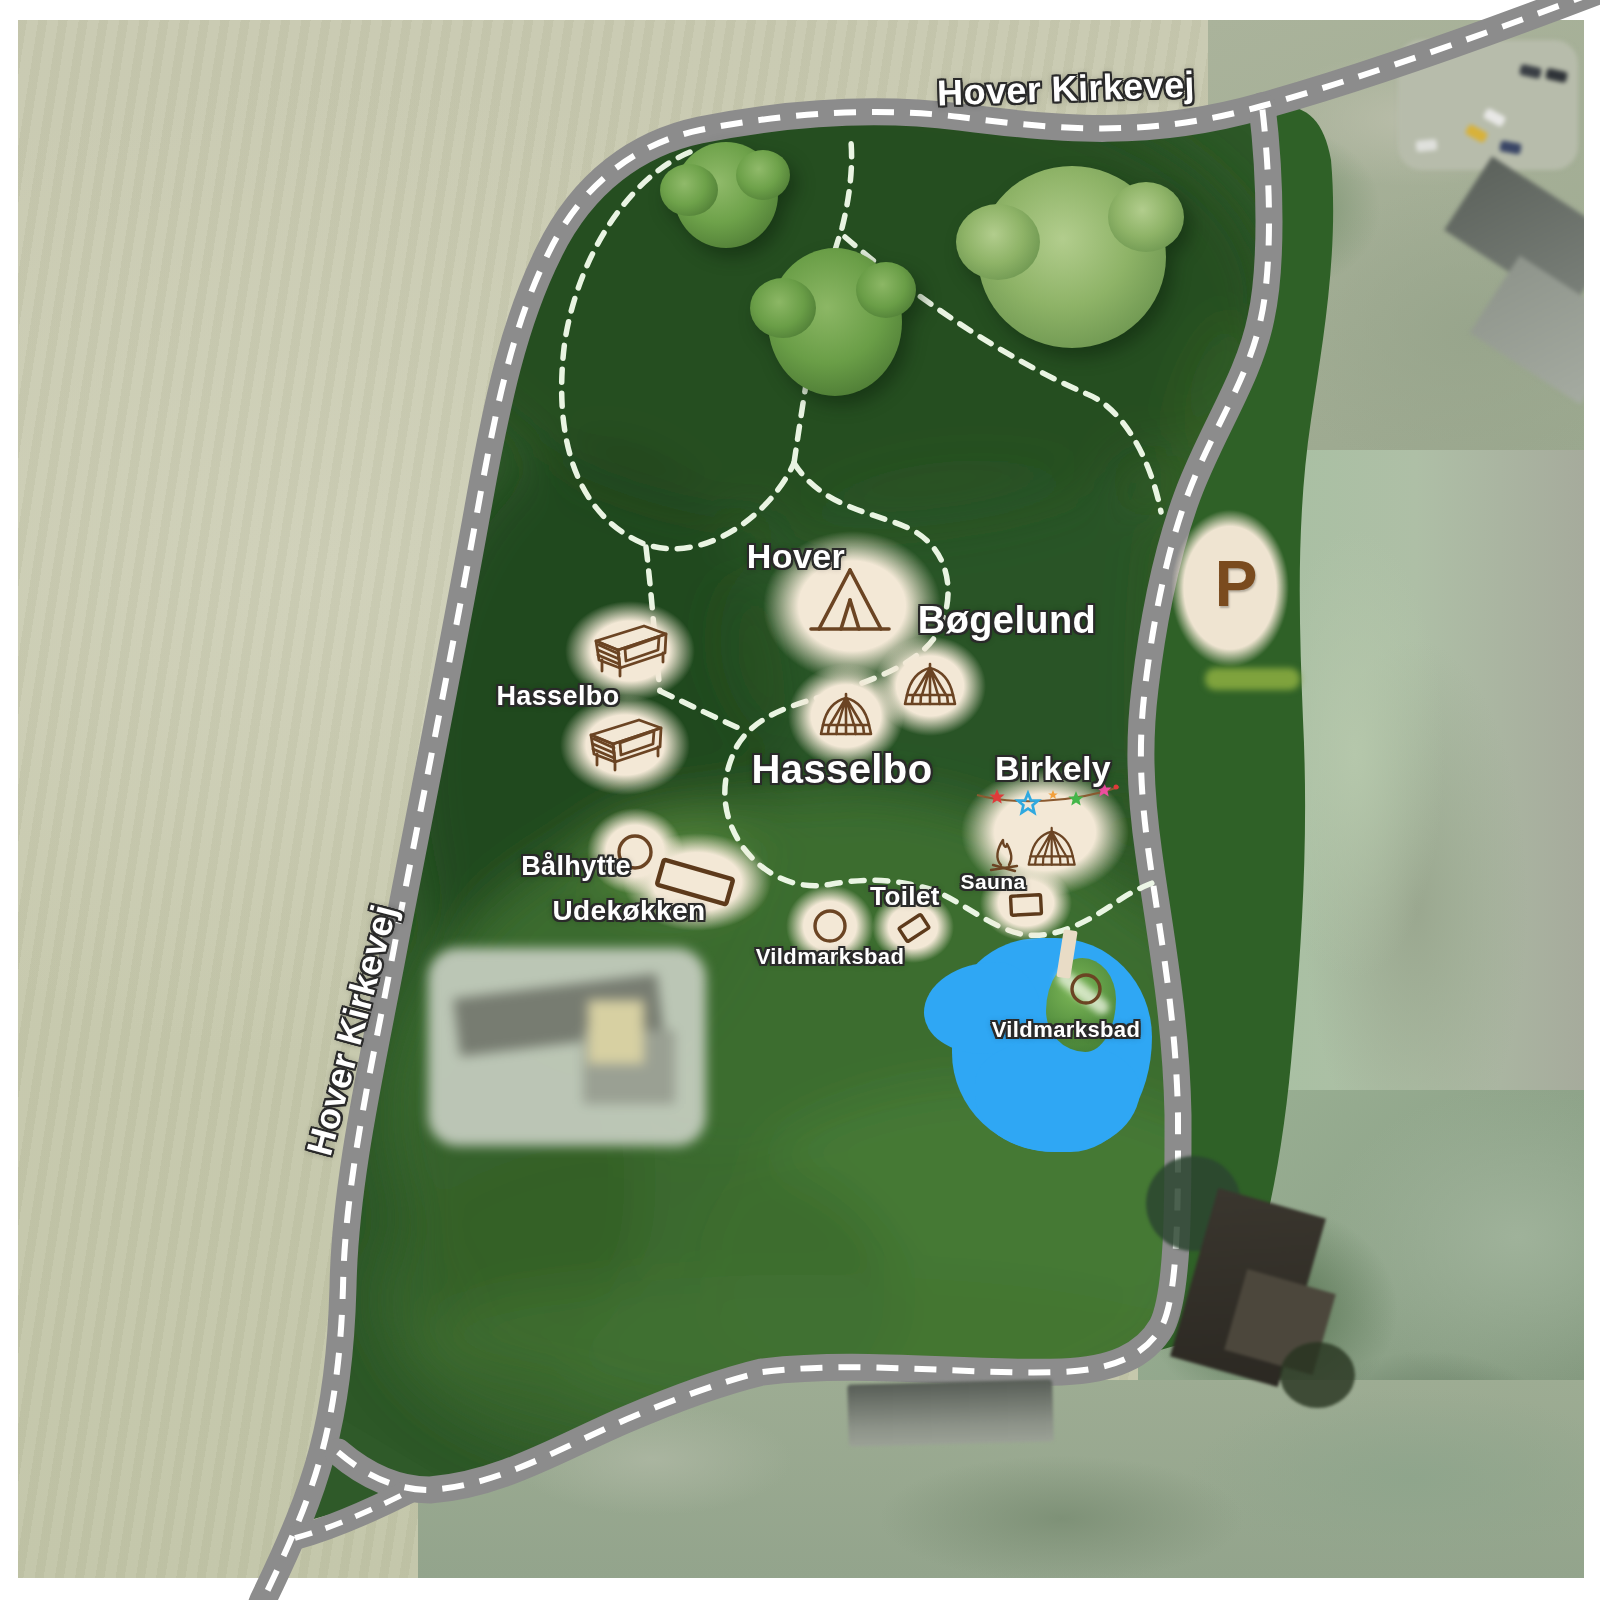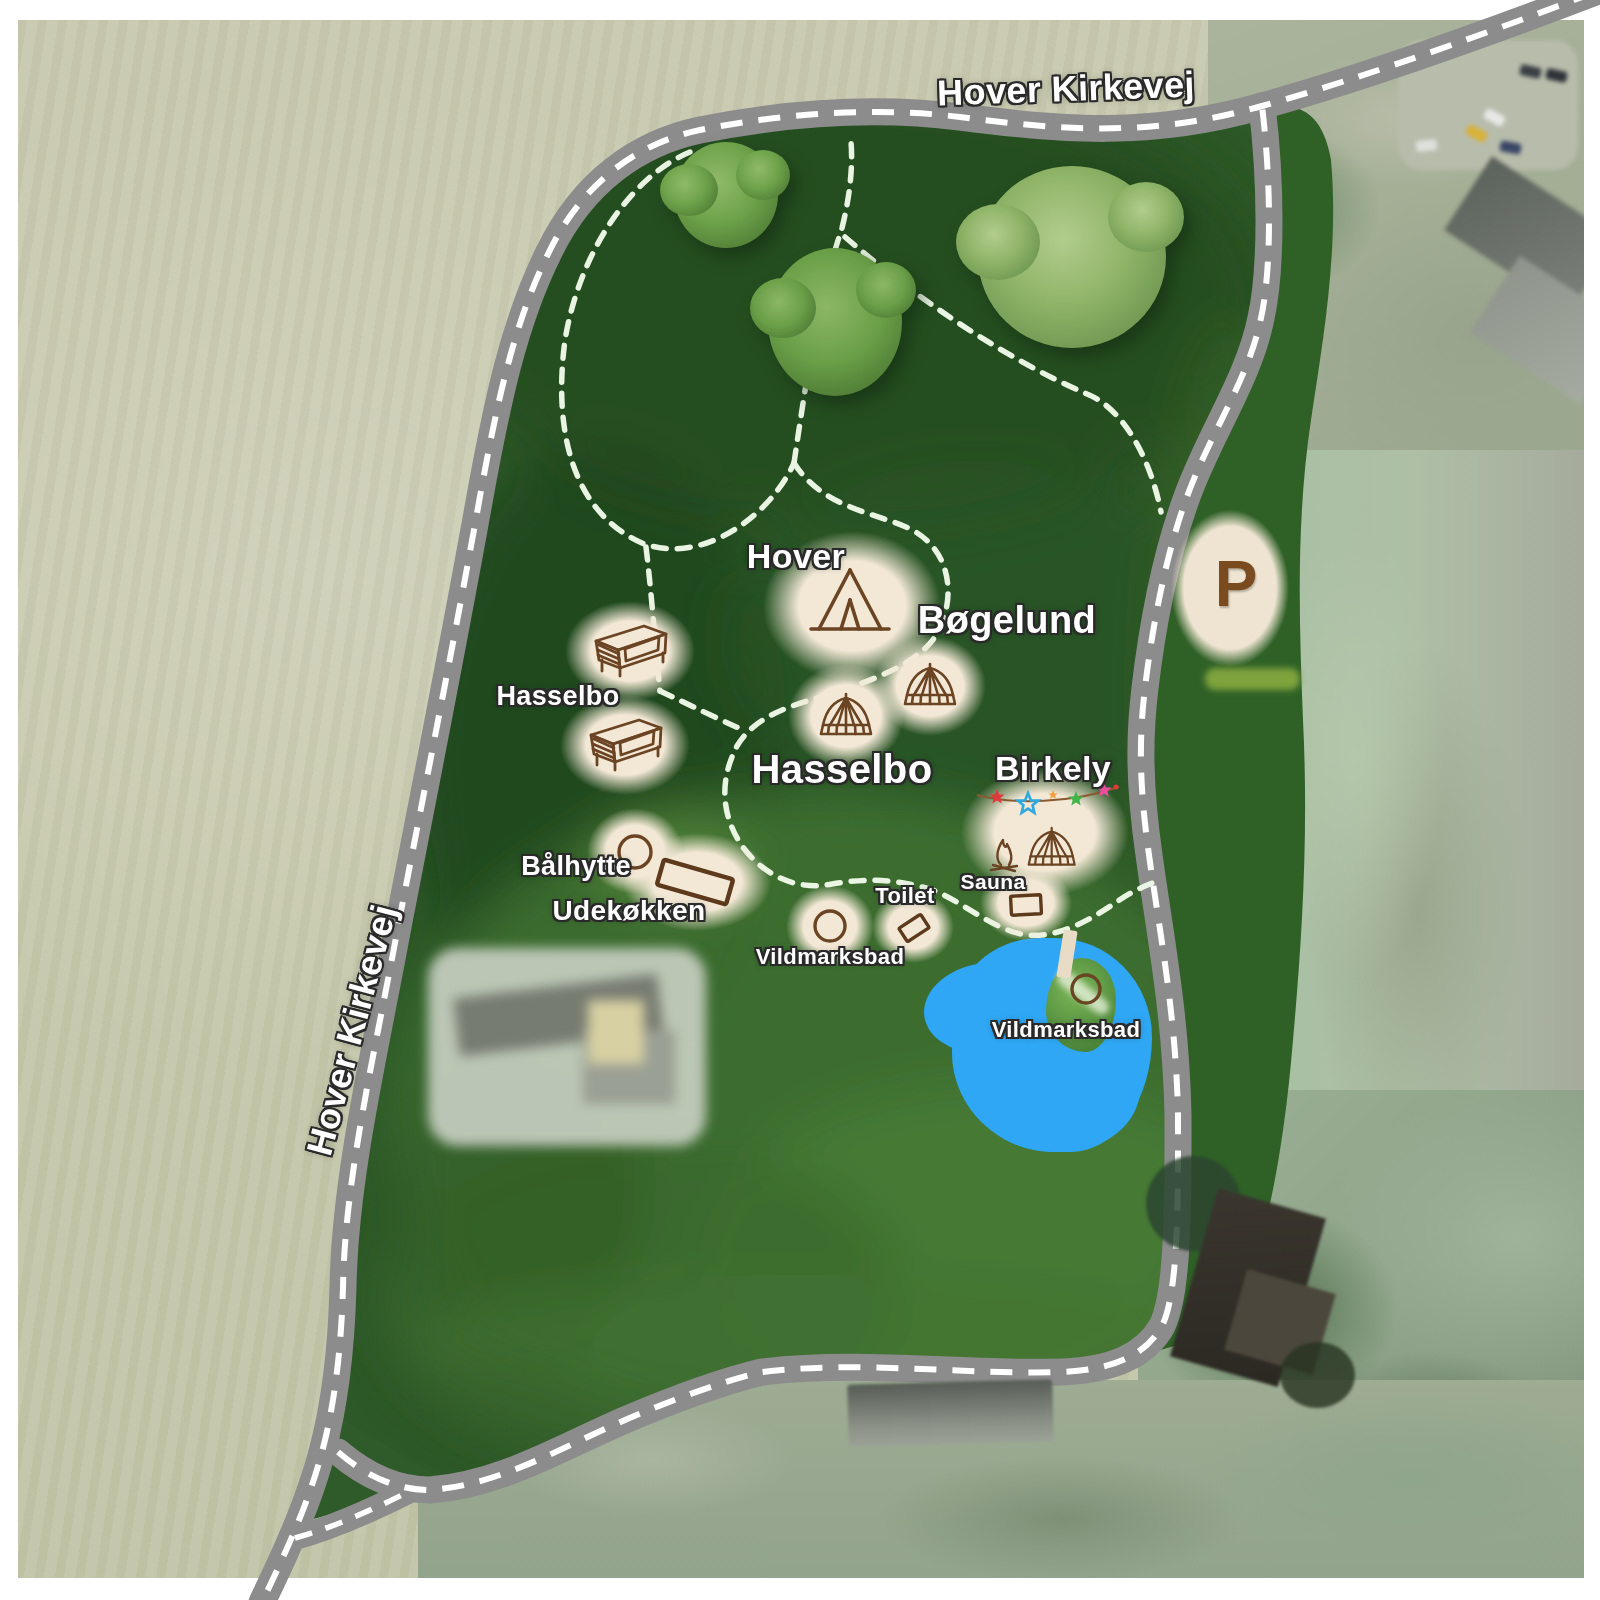--- a/index.html
+++ b/index.html
@@ -121,21 +121,21 @@
      text-shadow:-2px -2px 0 #2a2a2a, 2px -2px 0 #2a2a2a, -2px 2px 0 #2a2a2a, 2px 2px 0 #2a2a2a,
                  -2px 0 0 #2a2a2a, 2px 0 0 #2a2a2a, 0 -2px 0 #2a2a2a, 0 2px 0 #2a2a2a, 0 0 7px rgba(0,0,0,0.45); }
   #lb-tipi      { left:796px;  top:556px;  font-size:34px; }
   #lb-bogelund  { left:1007px; top:620px;  font-size:38px; }
   #lb-hasselbo  { left:842px;  top:769px;  font-size:40px; }
   #lb-birkely   { left:1053px; top:768px;  font-size:34px; }
   #lb-shelters  { left:558px;  top:696px;  font-size:27px; }
   #lb-balhytte  { left:576px;  top:866px;  font-size:27px; }
   #lb-udekokken { left:629px;  top:911px;  font-size:28px; }
   #lb-vildw     { left:830px;  top:957px;  font-size:22px; }
-  #lb-toilet    { left:905px;  top:896px;  font-size:22px; }
+  #lb-toilet    { left:905px;  top:896px;  font-size:26px; }
   #lb-sauna     { left:993px;  top:882px;  font-size:21px; }
   #lb-vildlake  { left:1066px; top:1030px; font-size:22px; }
   #lb-road-top  { left:1066px; top:89px;   font-size:36px; transform:translate(-50%,-50%) rotate(-2deg); }
   #lb-road-left { left:352px;  top:1030px; font-size:36px; transform:translate(-50%,-50%) rotate(-75deg); }
   #parking-letter { position:absolute; left:1236px; top:584px; transform:translate(-50%,-50%);
      font-size:64px; font-weight:700; color:#7a4b1e; text-shadow:1px 2px 2px rgba(0,0,0,0.25); }
 
   
   .frame { position:absolute; background:#ffffff; }
   #frame-top    { left:0; top:0; width:1600px; height:20px; }

